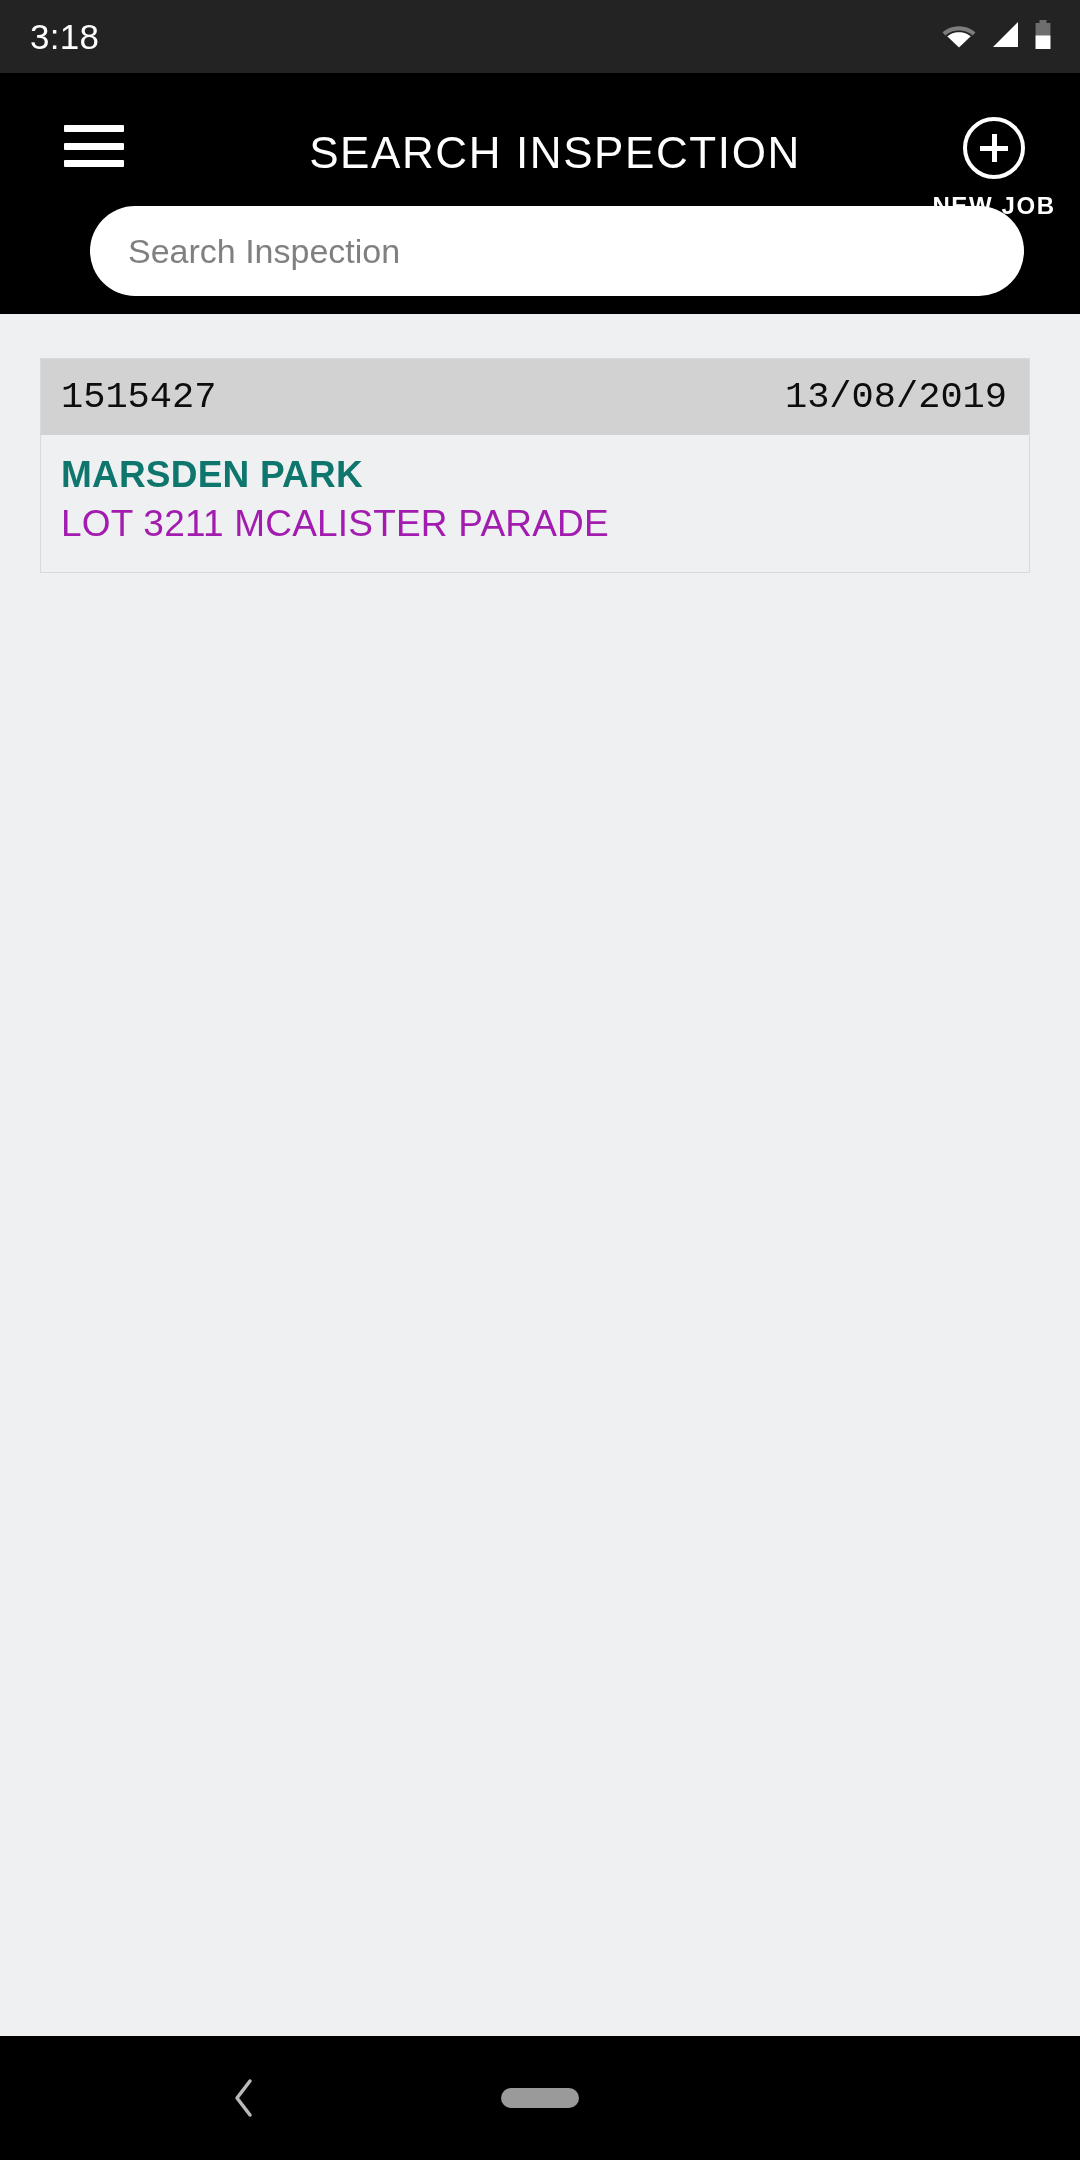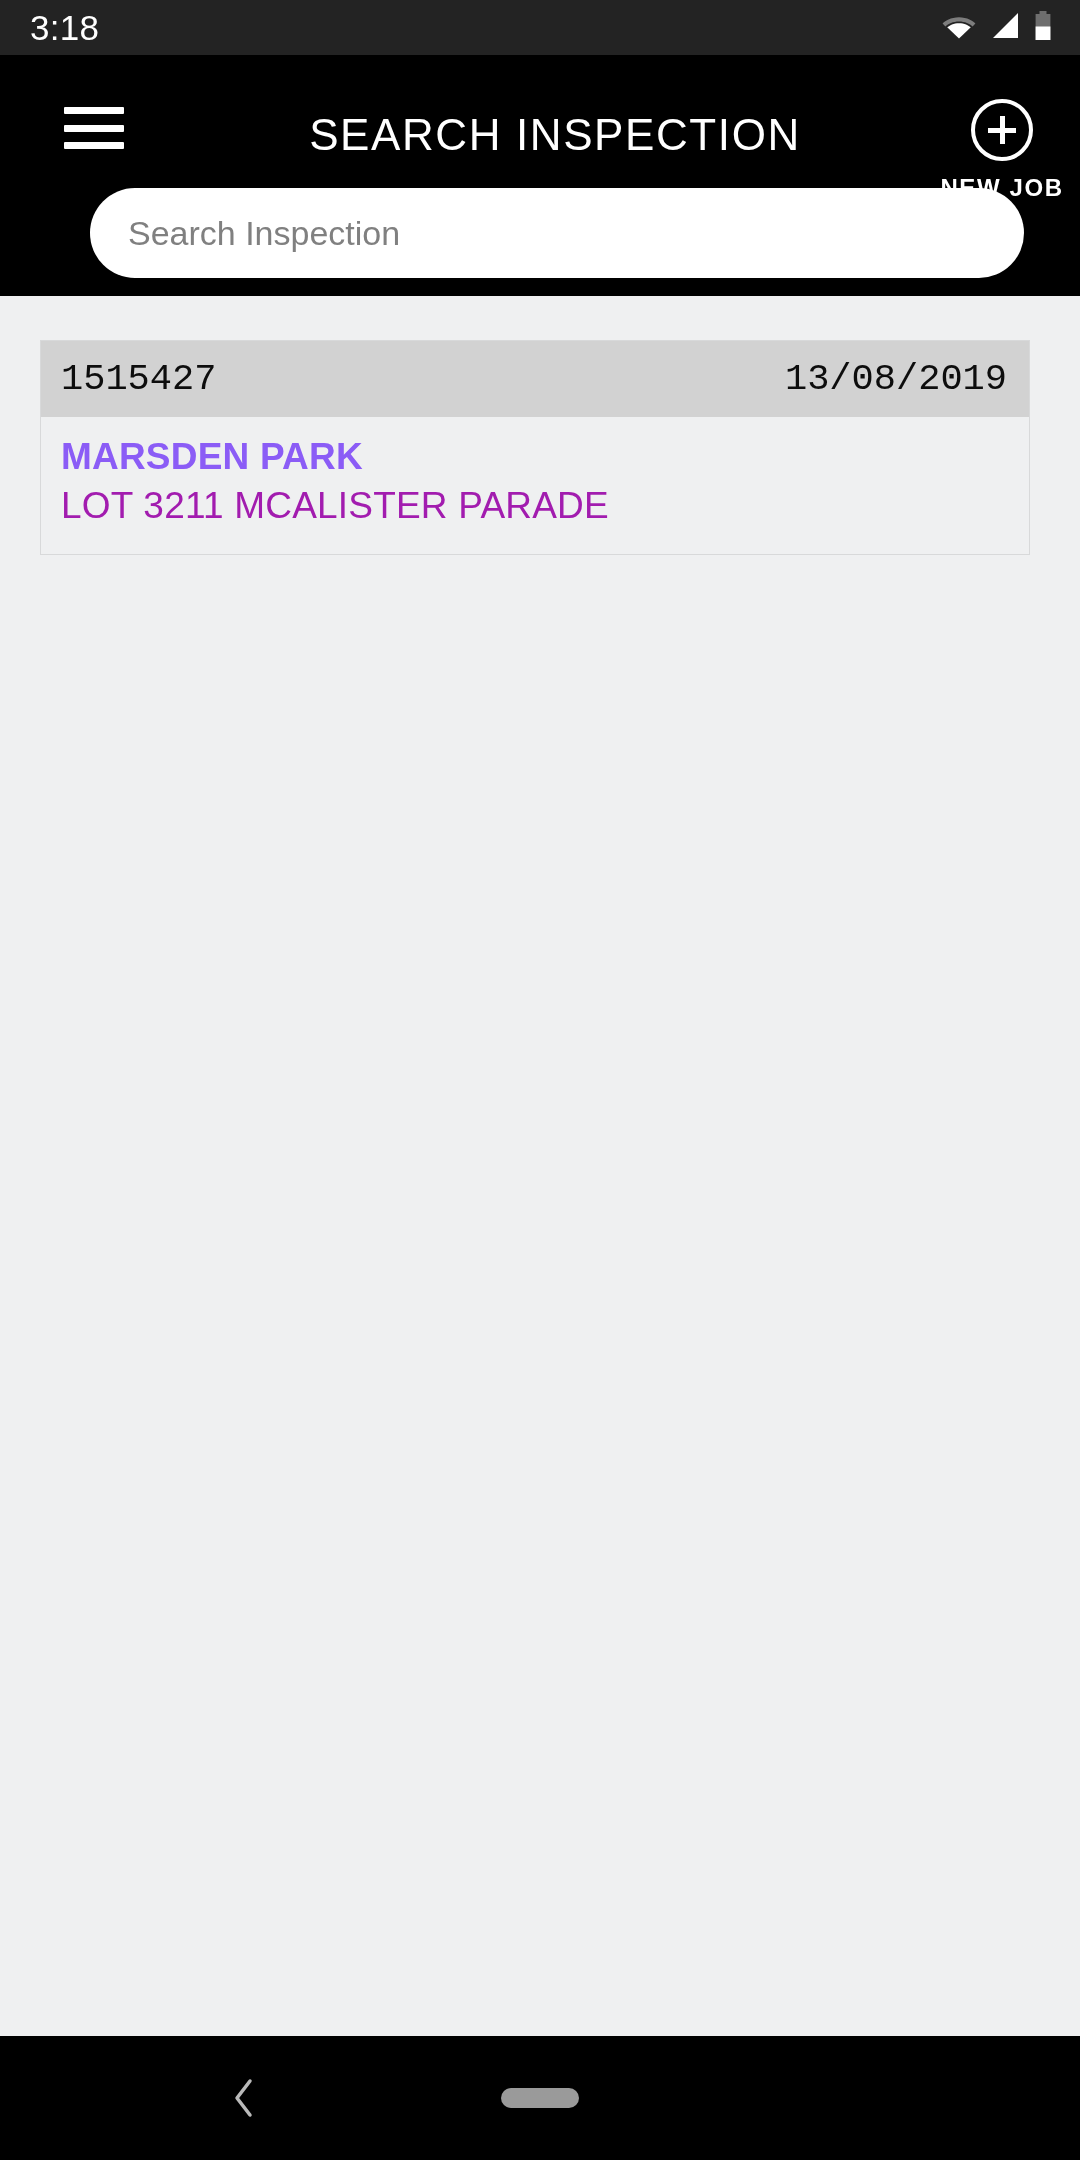--- a/index.html
+++ b/index.html
@@ -18,21 +18,21 @@
     position: relative;
     width: 1080px;
     height: 2160px;
     display: flex;
     flex-direction: column;
     background: #eff0f1;
   }
 
   
   .status-bar {
-    height: 55px;
+    height: 73px;
     background: #232323;
     display: flex;
     align-items: center;
     justify-content: space-between;
     padding: 0 28px 0 30px;
     box-sizing: border-box;
     flex: 0 0 auto;
   }
   .status-time {
     color: #ffffff;
@@ -86,21 +86,21 @@
     text-align: center;
     color: #ffffff;
     font-size: 44px;
     letter-spacing: 1.6px;
     font-weight: 400;
     line-height: 1;
     pointer-events: none;
   }
   .new-job-btn {
     position: absolute;
-    right: 18px;
+    right: 26px;
     top: 44px;
     width: 120px;
     display: flex;
     flex-direction: column;
     align-items: center;
     cursor: pointer;
   }
   .plus-circle {
     width: 62px;
     height: 62px;
@@ -189,21 +189,21 @@
   }
   .card-date {
     color: #0d0d0d;
     font-size: 37px;
     line-height: 1;
   }
   .card-body {
     padding: 16px 20px 24px 20px;
   }
   .card-suburb {
-    color: #8b5cf6;
+    color: #0f766e;
     font-size: 37px;
     font-weight: bold;
     line-height: 1.28;
     letter-spacing: 0.2px;
   }
   .card-address {
     color: #a21caf;
     font-size: 37px;
     font-weight: 400;
     line-height: 1.28;

